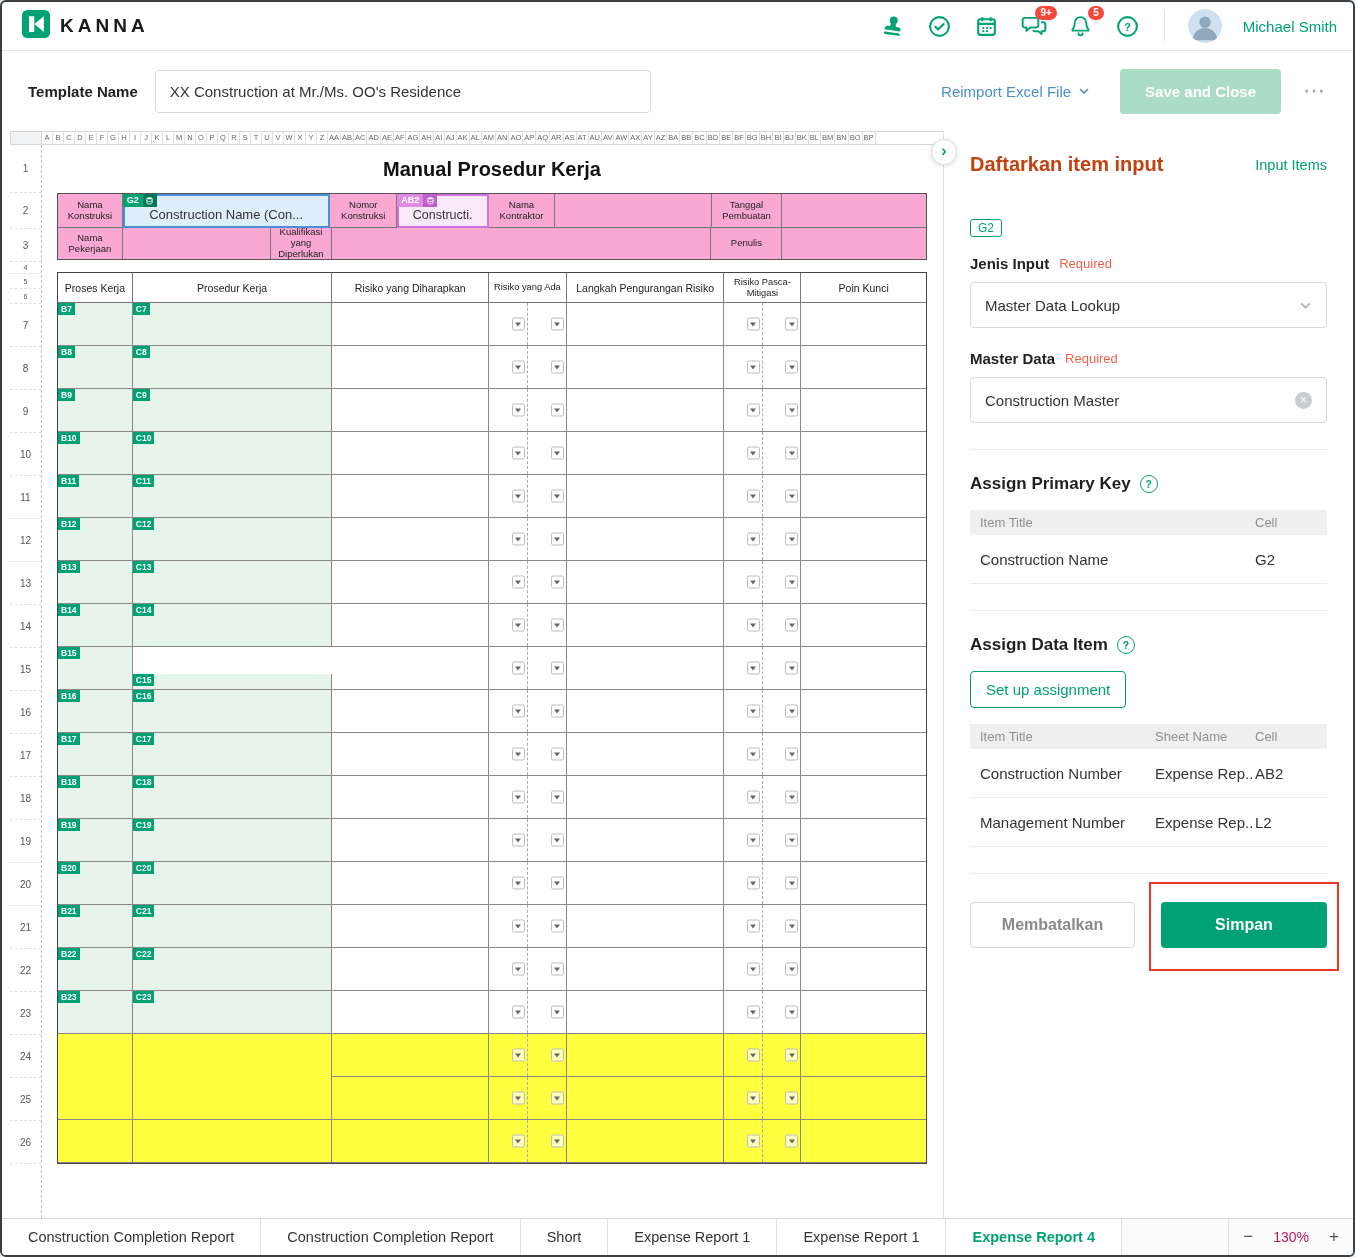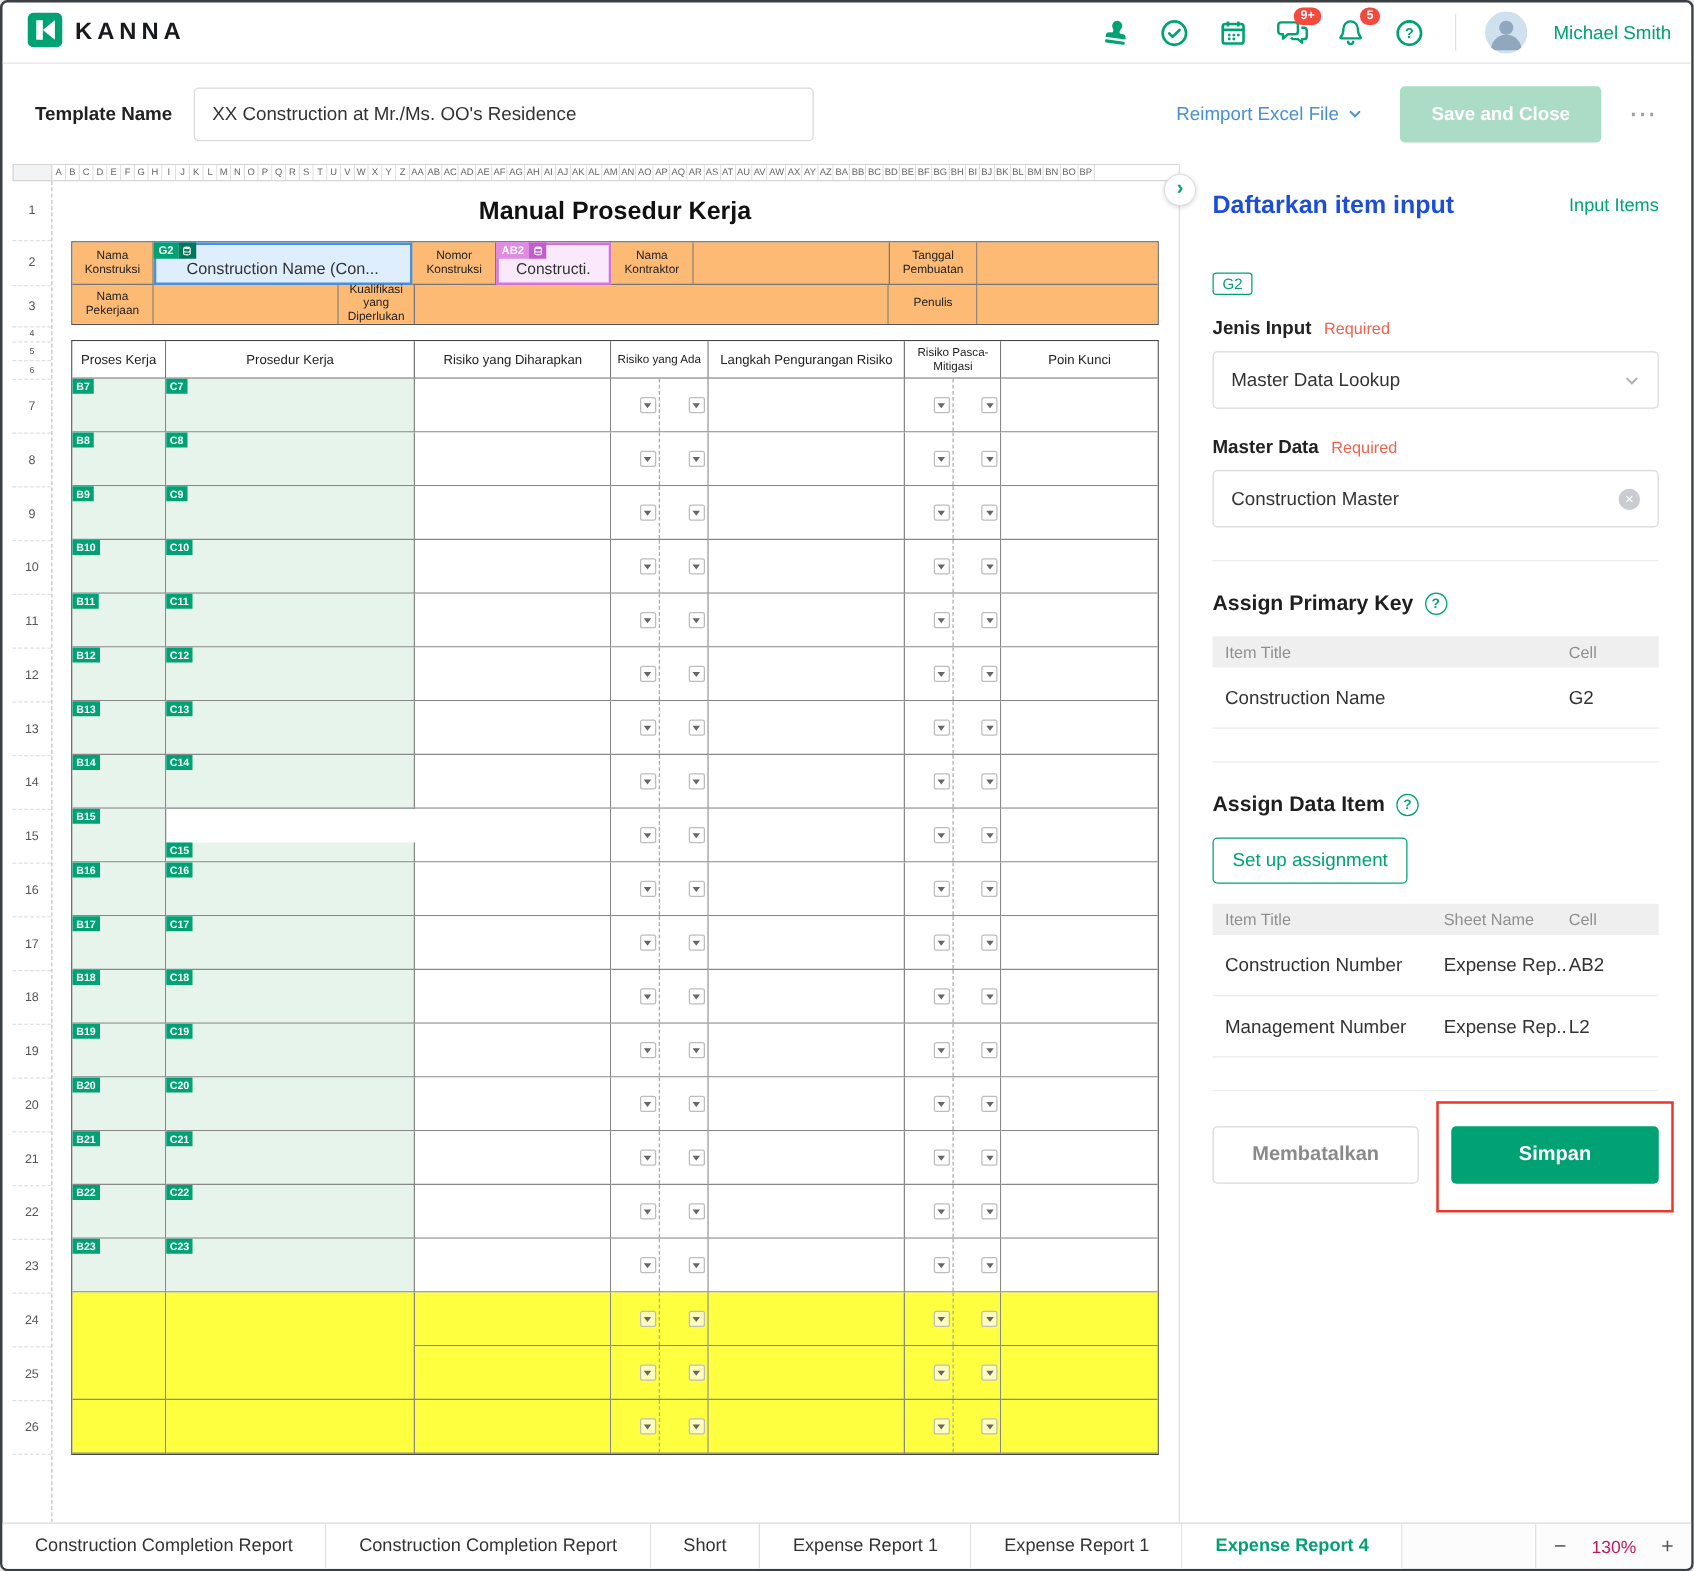--- a/index.html
+++ b/index.html
@@ -49,21 +49,21 @@
             border-bottom:1px dashed #e0e0e0; overflow:hidden; cursor:pointer; }
   .rownum.tiny { font-size:7px; }
   .content { flex:1; padding-left:15px; position:relative; overflow:hidden; }
   .sheet-title { width:870px; height:48px; display:flex; align-items:center; justify-content:center;
                  font-size:20px; font-weight:bold; color:#111; }
 
   .info-table { width:870px; border:1px solid #555; }
   .itrow { display:flex; }
   .icell { border-right:1px solid #777; border-bottom:1px solid #777; display:flex; align-items:center;
            justify-content:center; text-align:center; font-size:9.5px; line-height:1.15; color:#222;
-           position:relative; padding:1px 2px; cursor:cell; background:#fdba74; }
+           position:relative; padding:1px 2px; cursor:cell; background:#f9a8d4; }
   .itrow:last-child .icell { border-bottom:none; }
   .icell.endc { border-right:none; }
   .icell.h36 { height:34px; } .icell.h33 { height:31px; }
   .cell-g2 { outline:2px solid var(--cell-blue-border); outline-offset:-2px; background:var(--cell-blue-bg);
              font-size:13px; color:#333; padding-top:11px; }
   .cell-ab2 { outline:2px solid var(--cell-purple-border); outline-offset:-2px; background:var(--cell-purple-bg);
               font-size:12.5px; color:#333; padding-top:11px; }
   .reftag { position:absolute; top:0; left:0; display:flex; height:13px; font-size:9px; font-weight:bold;
             color:#fff; line-height:13px; z-index:2; }
   .reftag .tg-text { padding:0 4px; background:var(--brand); }
@@ -95,21 +95,21 @@
   .ycol { display:flex; flex-direction:column; }
   .ycell { background:var(--yellow); border-right:1px solid #888; border-bottom:1px solid #888; position:relative; cursor:cell; }
 
   
   .panel { width:410px; flex:0 0 410px; border-left:1px solid #e0e0e0; position:relative; padding:22px 26px; }
   .collapse { position:absolute; left:-13px; top:8px; width:26px; height:26px; border-radius:50%;
               border:1px solid #e0e0e0; background:#fff; color:var(--brand); font-size:16px; font-weight:bold;
               display:flex; align-items:center; justify-content:center; cursor:pointer;
               box-shadow:0 1px 4px rgba(0,0,0,.15); padding-bottom:2px; font-family:inherit; }
   .panel-head { display:flex; justify-content:space-between; align-items:center; margin-bottom:42px; }
-  .panel-title { font-size:20px; font-weight:bold; color:#1d4ed8; }
+  .panel-title { font-size:20px; font-weight:bold; color:#c2410c; }
   .input-items { color:var(--brand); font-size:14.5px; cursor:pointer; text-decoration:none; }
   .celltag { display:inline-block; border:1px solid var(--brand); color:var(--brand); font-size:12px;
              border-radius:3px; padding:1px 7px; margin-bottom:14px; }
   .flabel { display:flex; align-items:center; gap:10px; font-size:15px; font-weight:bold; color:#222; margin:4px 0 10px;text-align:right; }
   .req { color:var(--required-red); font-size:13px; font-weight:normal; }
   .selectbox { height:46px; border:1px solid #d9d9d9; border-radius:4px; display:flex; align-items:center;
                justify-content:space-between; padding:0 14px; font-size:15px; color:#333; margin-bottom:22px; cursor:pointer; }
   .clear { width:17px; height:17px; border-radius:50%; background:#c9ccd1; color:#fff; font-size:12px;
            display:flex; align-items:center; justify-content:center; cursor:pointer; line-height:1; }
   .panel hr { border:none; border-top:1px solid #ececec; margin:26px 0 24px; }

